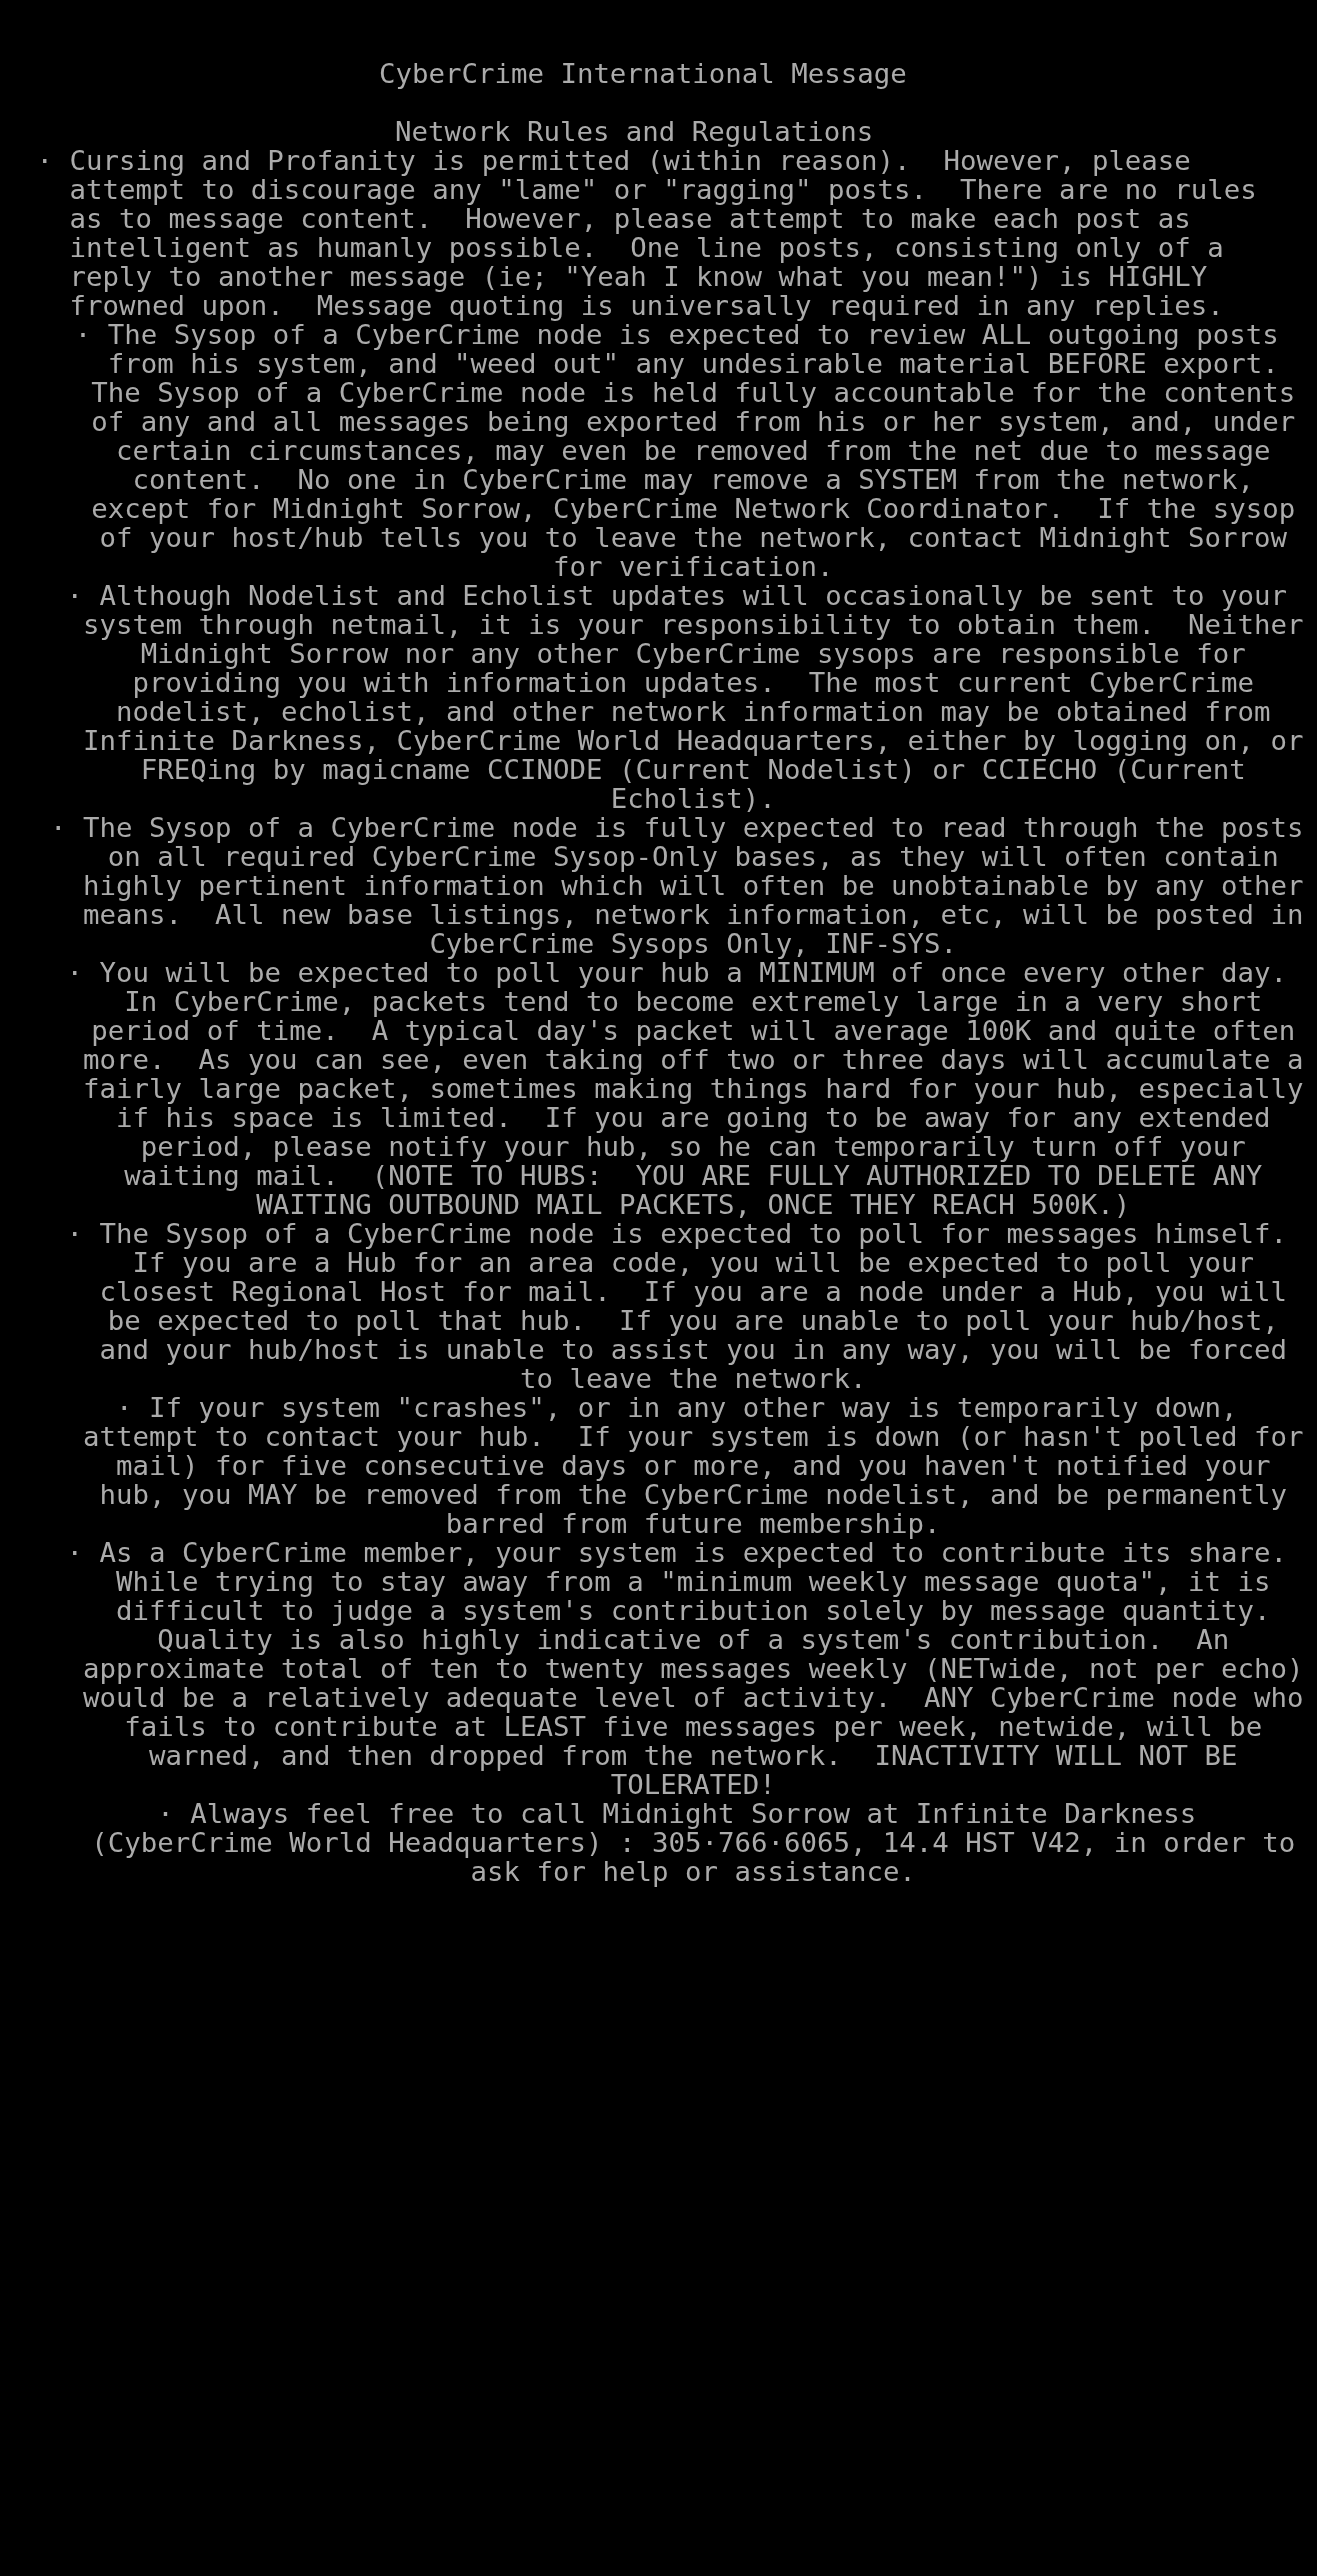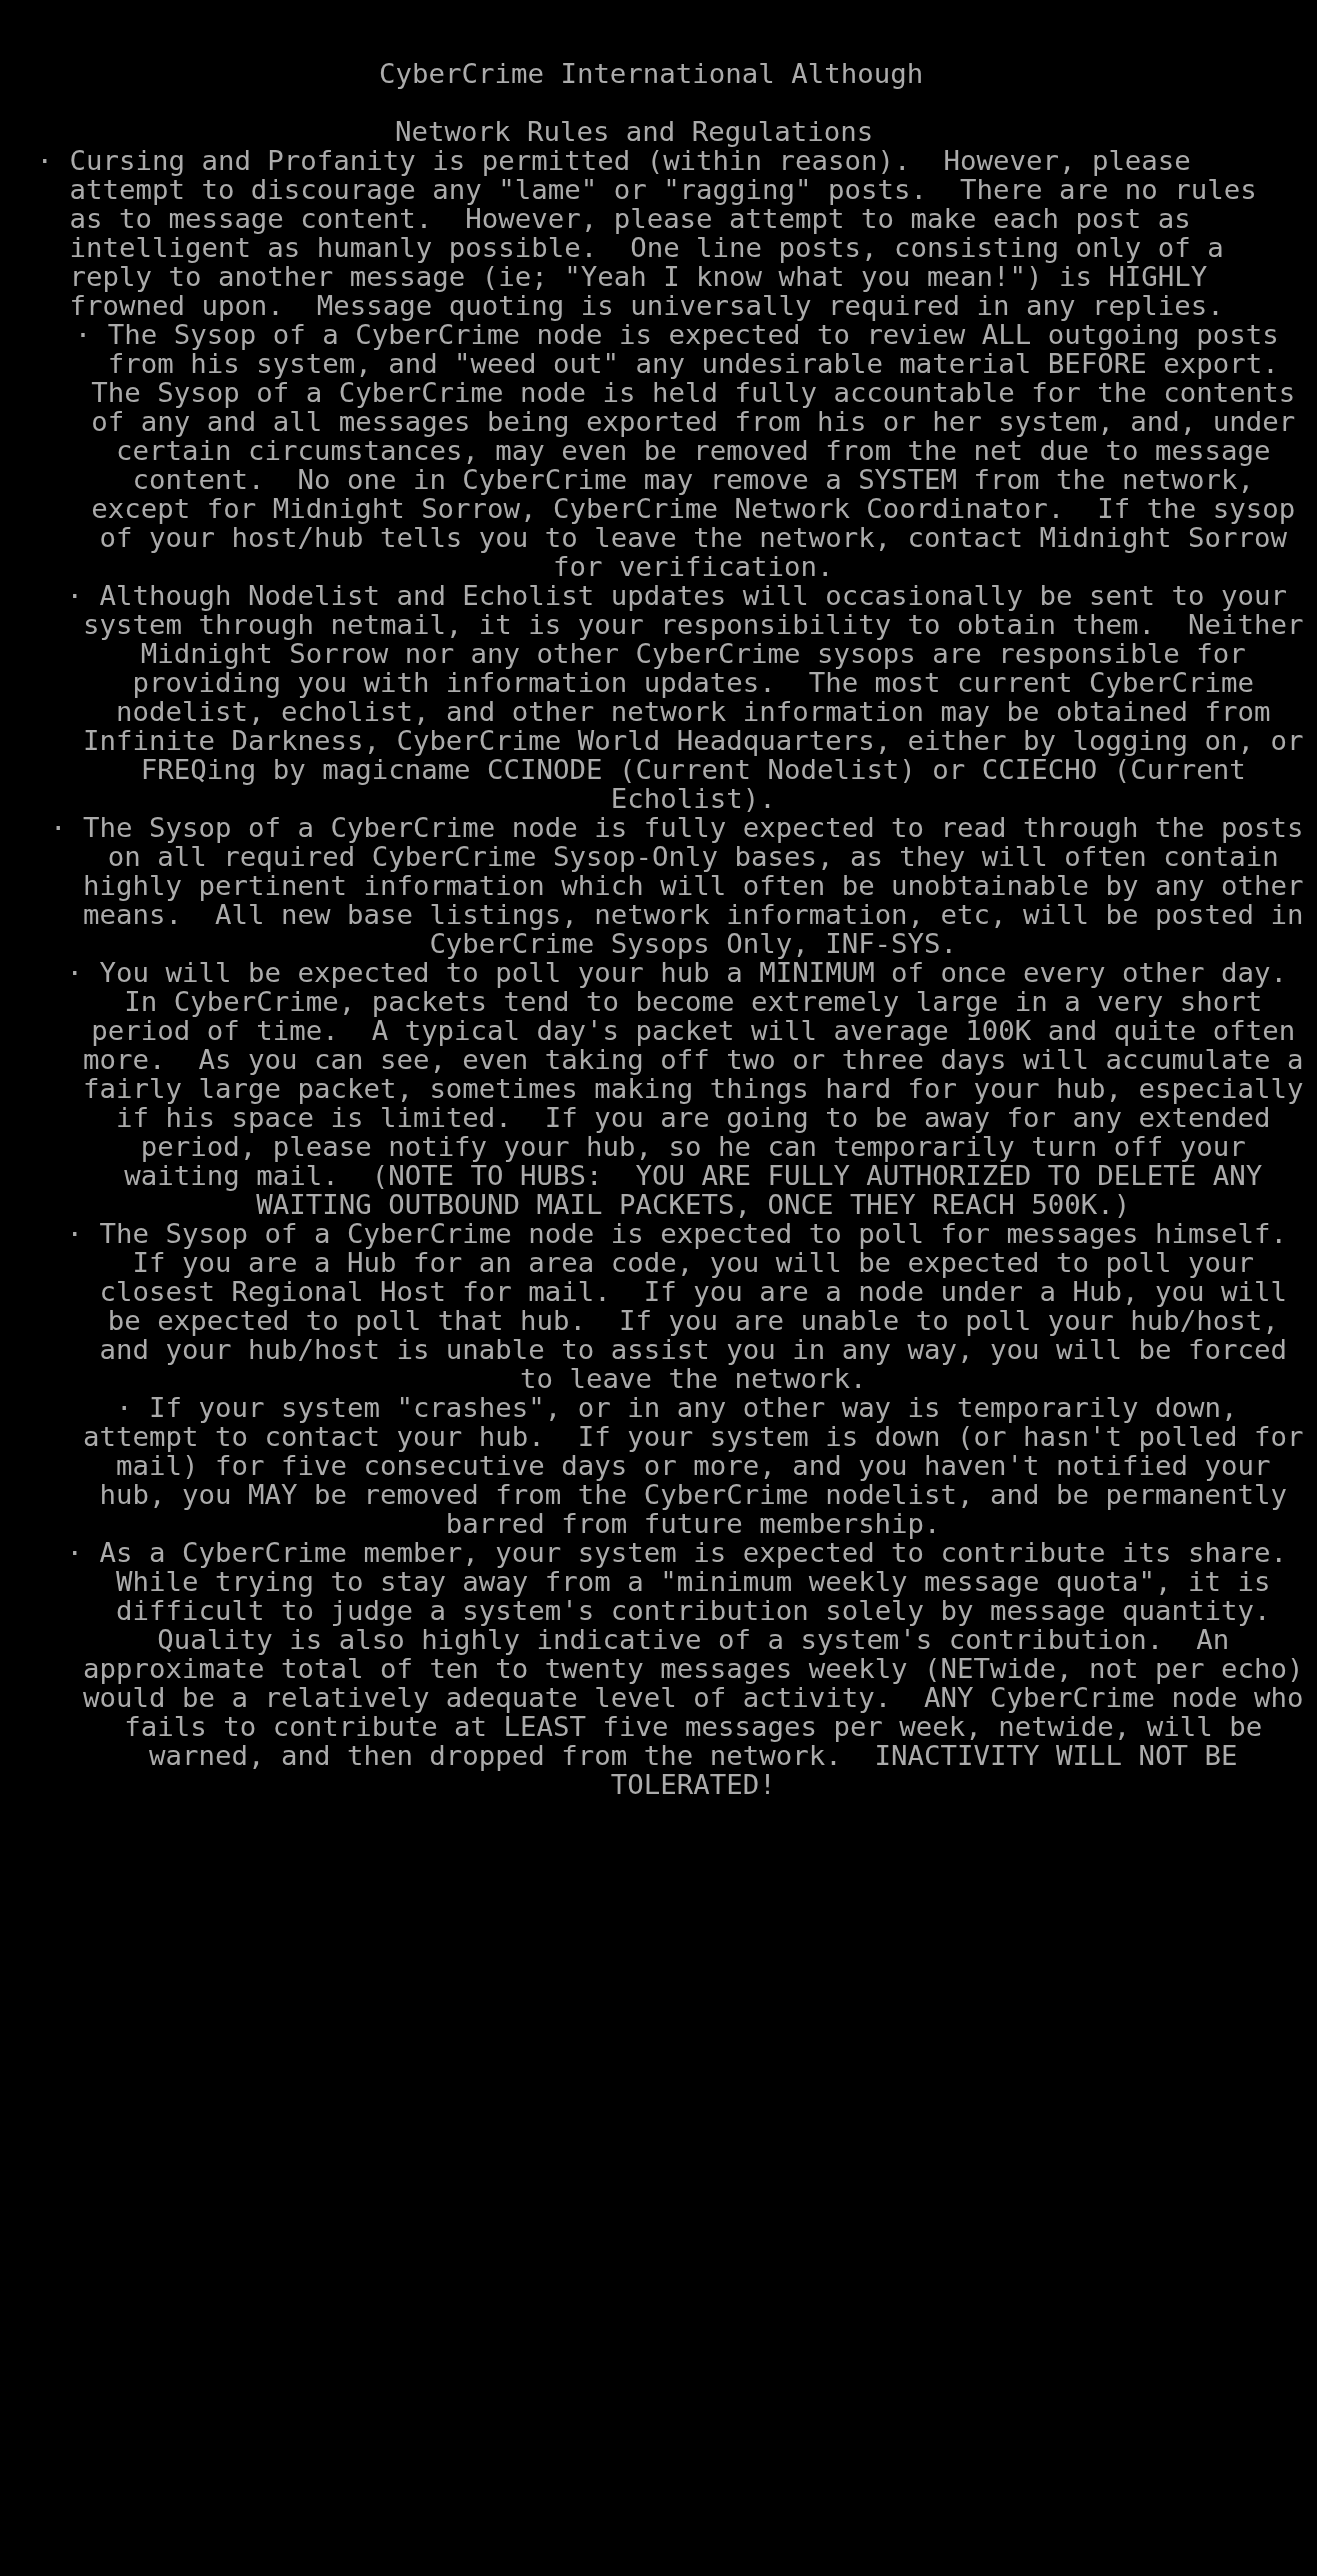--- a/index.html
+++ b/index.html
@@ -36,21 +36,21 @@
   }
   .gap1 { margin-top: 29px; }
   .gap2 { margin-top: 59px; text-align: center; }
   .gap3 { margin-top: 88px; }
 </style>
 </head>
 <body>
 
 <div class="screen">
 
-  <div class="titleline title-main">CyberCrime International Although</div>
+  <div class="titleline title-main">CyberCrime International Message</div>
 
   <div class="titleline title-sub">Network Rules and Regulations</div>
 
   <pre class="para gap3"> · Cursing and Profanity is permitted (within reason).  However, please
    attempt to discourage any "lame" or "ragging" posts.  There are no rules
    as to message content.  However, please attempt to make each post as
    intelligent as humanly possible.  One line posts, consisting only of a
    reply to another message (ie; "Yeah I know what you mean!") is HIGHLY
    frowned upon.  Message quoting is universally required in any replies.</pre>
 
@@ -106,15 +106,18 @@
   <pre class="para gap2"> · As a CyberCrime member, your system is expected to contribute its share.
    While trying to stay away from a "minimum weekly message quota", it is
    difficult to judge a system's contribution solely by message quantity.
    Quality is also highly indicative of a system's contribution.  An
    approximate total of ten to twenty messages weekly (NETwide, not per echo)
    would be a relatively adequate level of activity.  ANY CyberCrime node who
    fails to contribute at LEAST five messages per week, netwide, will be
    warned, and then dropped from the network.  INACTIVITY WILL NOT BE
    TOLERATED!</pre>
 
+  <pre class="para gap2"> · Always feel free to call Midnight Sorrow at Infinite Darkness
+   (CyberCrime World Headquarters) : 305·766·6065, 14.4 HST V42, in order to
+   ask for help or assistance.</pre>
 
 </div>
 
 
 </body></html>

